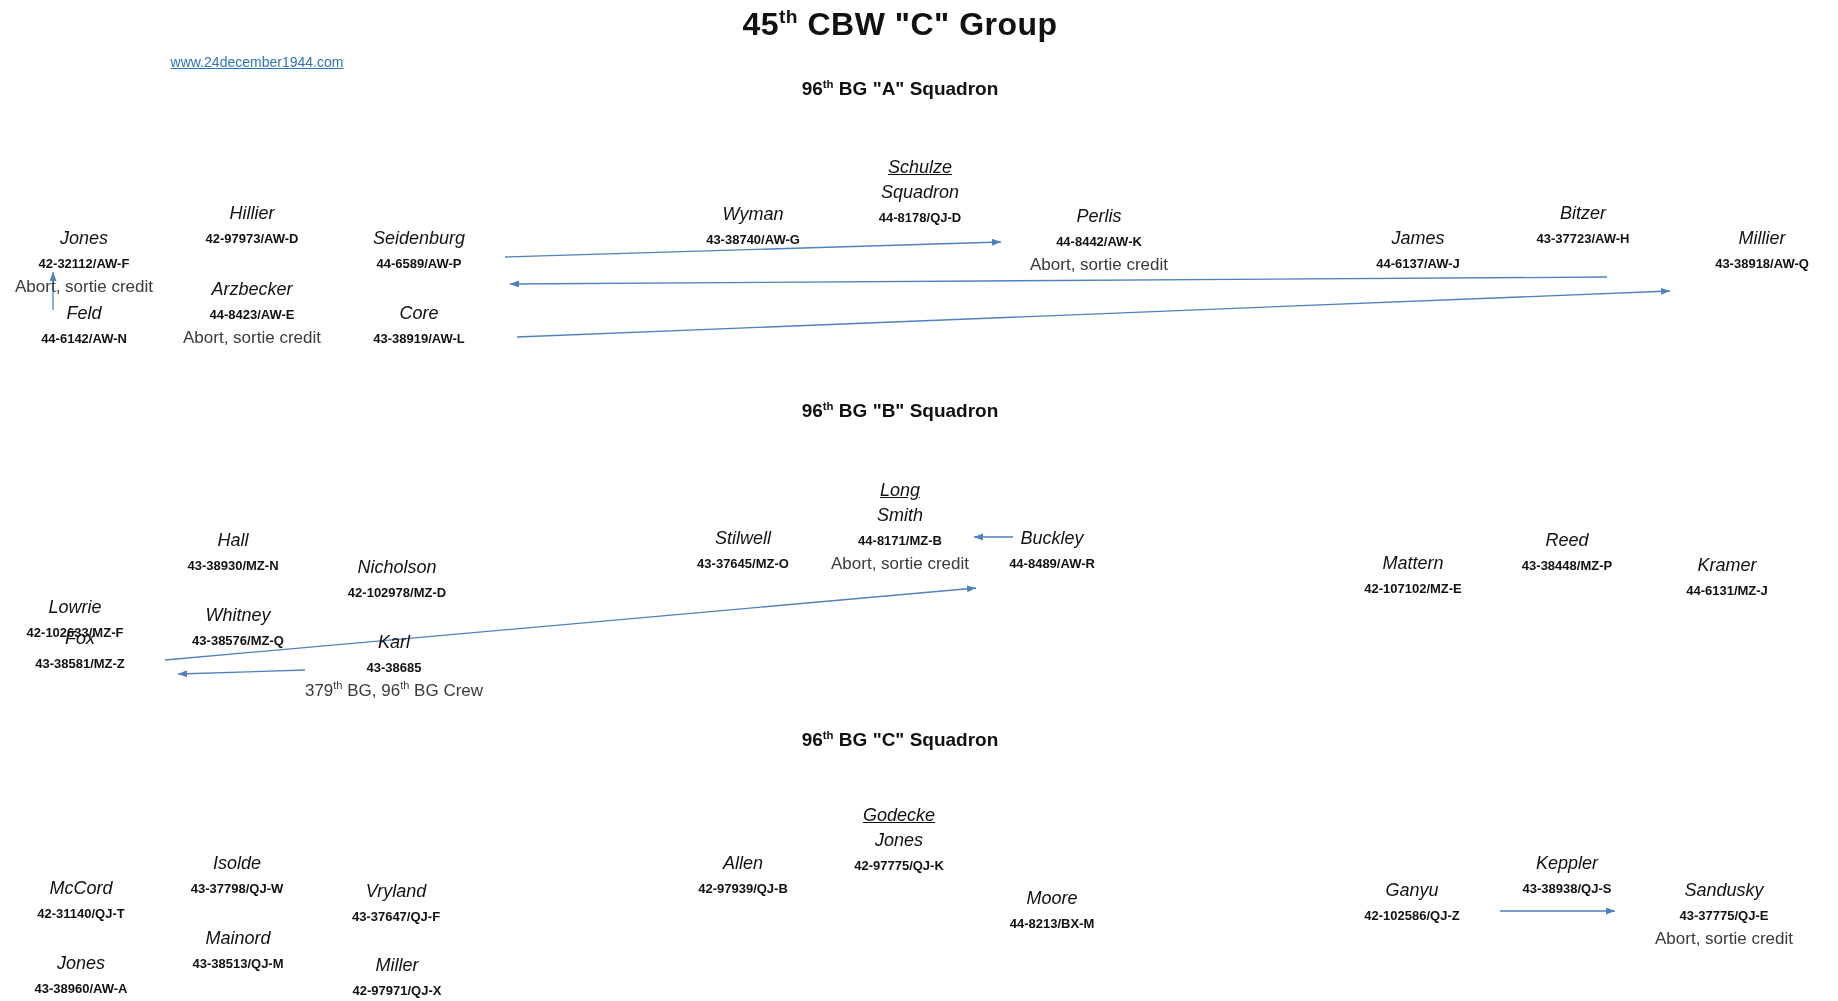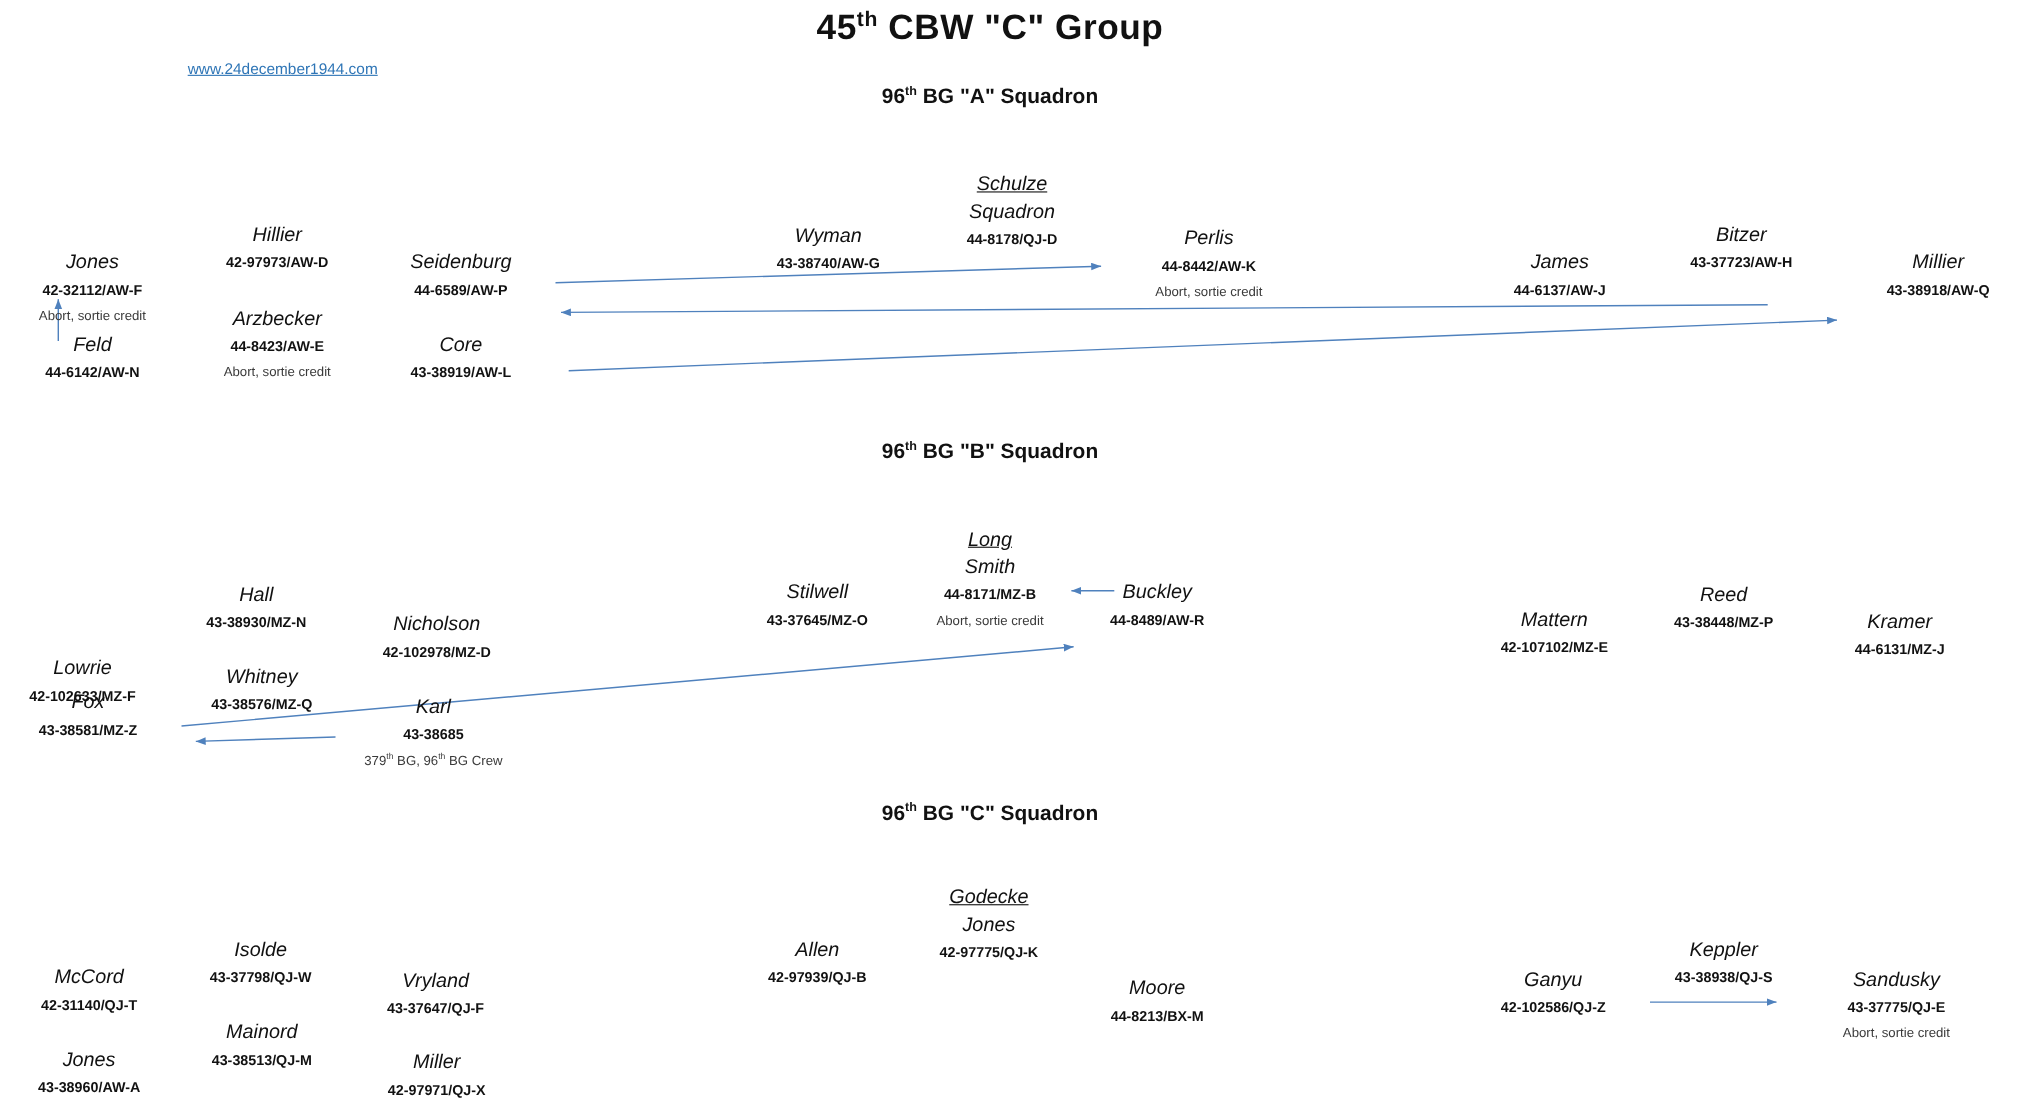--- a/index.html
+++ b/index.html
@@ -49,21 +49,21 @@
     font-size: 18px;
     line-height: 25px;
   }
   .crew-name.u { text-decoration: underline; }
   .crew-serial {
     font-weight: bold;
     font-size: 13px;
     line-height: 25px;
   }
   .crew-note {
-    font-size: 12px;
+    font-size: 17px;
     line-height: 16px;
     margin-top: 3px;
     color: #3a3a3a;
   }
   #arrow-layer {
     position: absolute;
     left: 0; top: 0;
     pointer-events: none;
   }
 </style>

